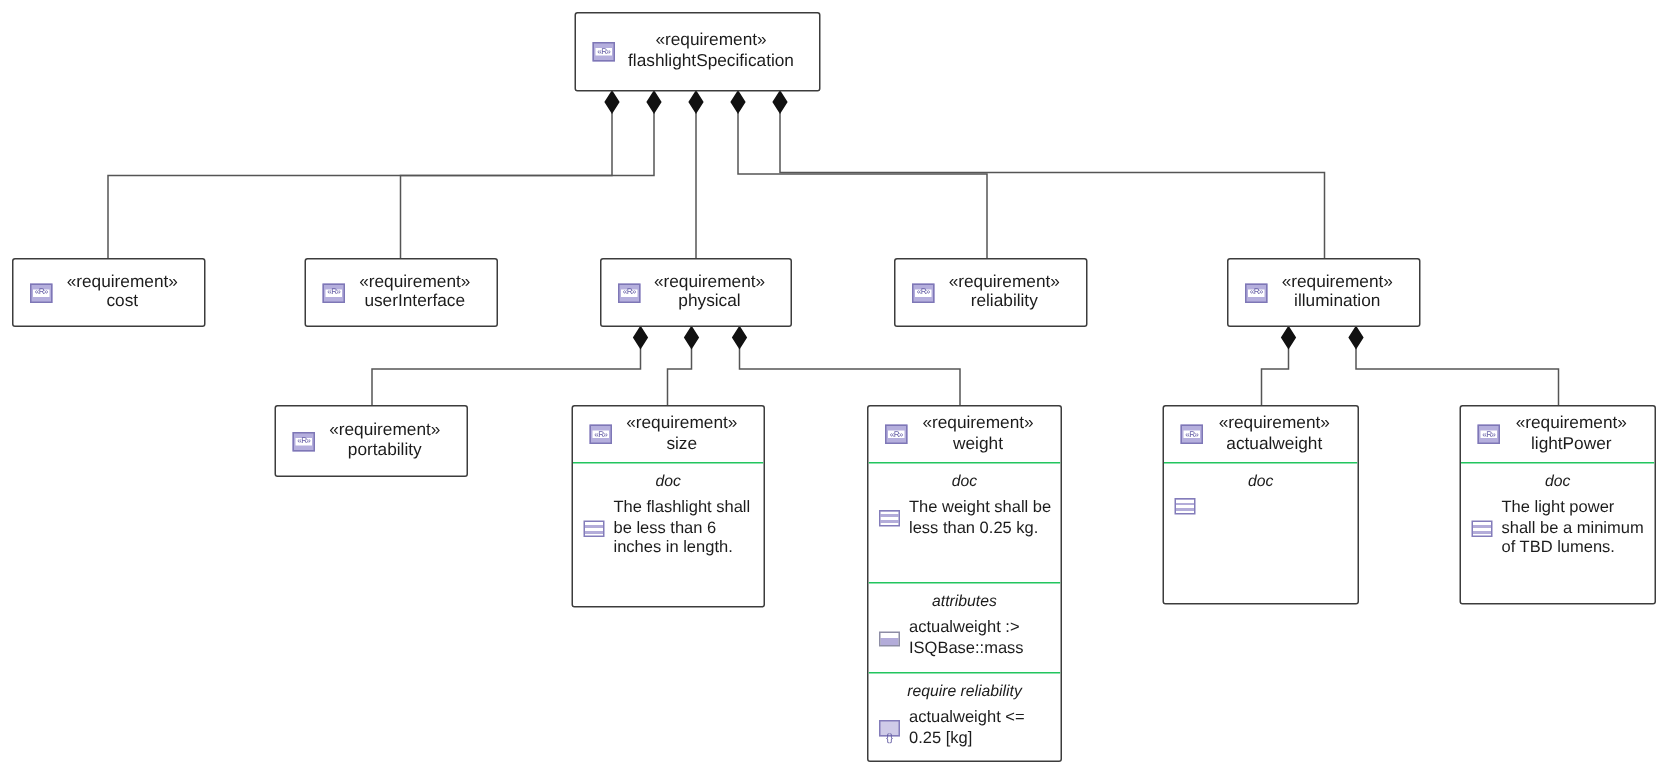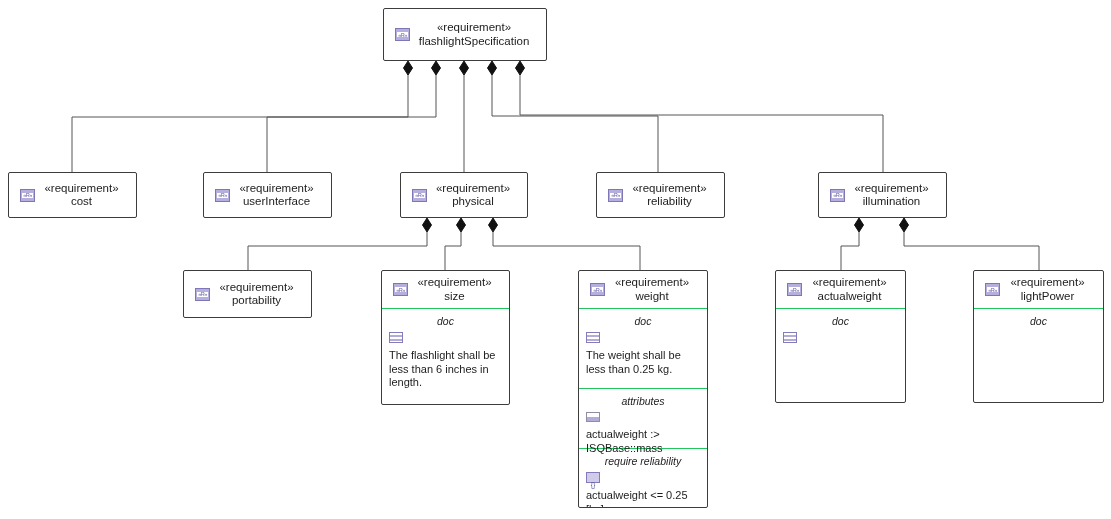--- a/index.html
+++ b/index.html
@@ -20,21 +20,21 @@
     flex:0 0 auto; position:relative; width:13px; height:11px; margin-left:11px;
     border:1px solid #7e77b6; background:#b5afdd; box-sizing:content-box;
   }
   .req-icon-band { position:absolute; left:1px; right:1px; top:3px; bottom:3px; background:#ffffff; }
   .req-icon-glyph {
     position:absolute; left:0; right:0; top:2.5px; text-align:center;
     font-size:5.5px; line-height:6px; color:#6a63a8; letter-spacing:-0.5px;
   }
   .compartment { border-top:1px solid #22c55e; box-sizing:border-box; }
   .comp-label { text-align:center; font-style:italic; font-size:10.5px; padding-top:6px; }
-  .comp-body { display:flex; gap:6px; padding:5px 6px 4px 7px;flex-direction:column; }
+  .comp-body { display:flex; align-items:center; gap:6px; padding:5px 6px 4px 7px; }
   .comp-text { font-size:11px; line-height:13.5px; text-align:left; }
   .doc-icon {
     flex:0 0 auto; width:12px; height:9px; border:1px solid #837cba;
     background:repeating-linear-gradient(180deg,#ffffff 0 2px,#b3acd9 2px 4px);
   }
   .attr-icon {
     flex:0 0 auto; width:12px; height:8px; border:1px solid #8d8da5;
     background:linear-gradient(180deg,#ffffff 0 45%,#b3acd9 45% 100%);
   }
   .constr-icon {
@@ -245,16 +245,20 @@
           <span class="req-icon-band"></span>
           <span class="req-icon-glyph">«R»</span>
         </span>
       <div class="htext">
         <div class="stereo">«requirement»</div>
         <div class="nname">lightPower</div>
       </div>
     </div>
     <div class="compartment">
       <div class="comp-label">doc</div>
+      <div class="comp-body">
+        <span class="doc-icon"></span>
+        <div class="comp-text">The light power shall be a minimum of TBD lumens.</div>
+      </div>
     </div>
   </div>
 
 </div>
 
 </body></html>

